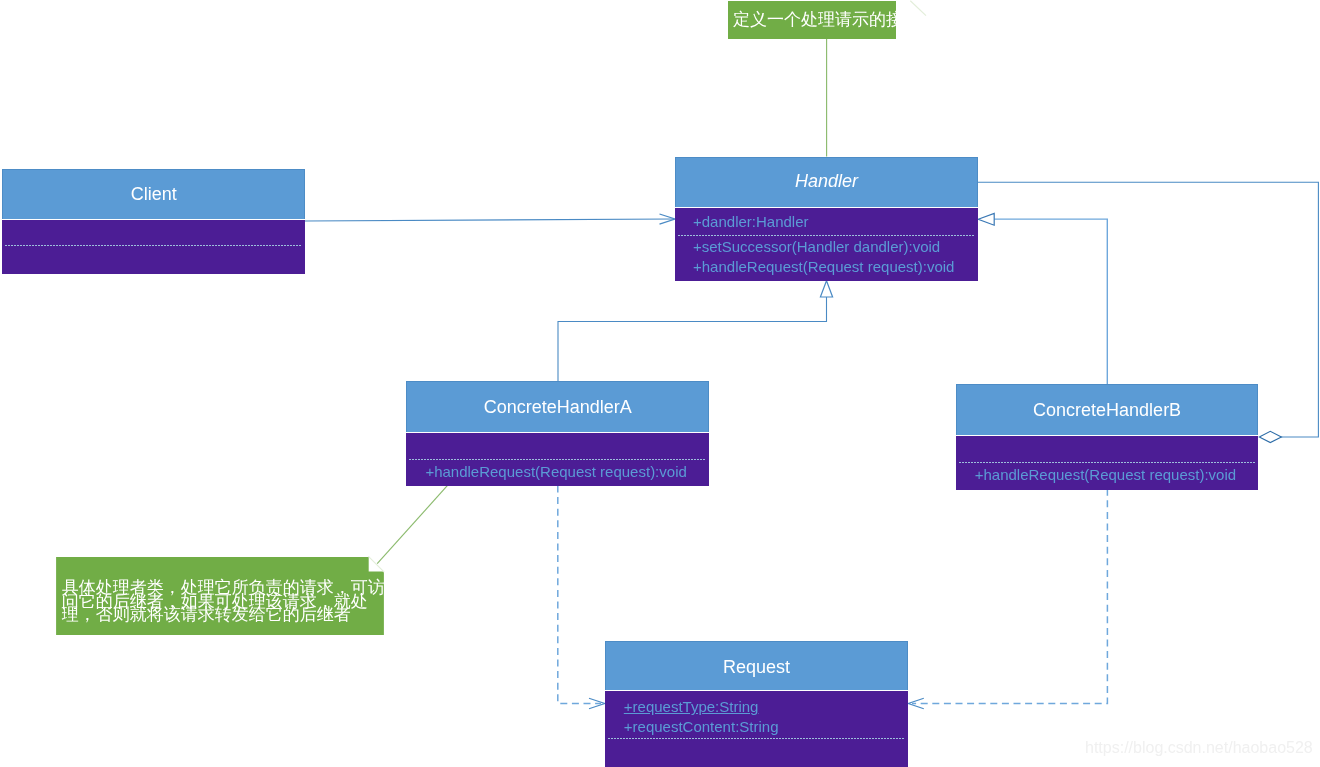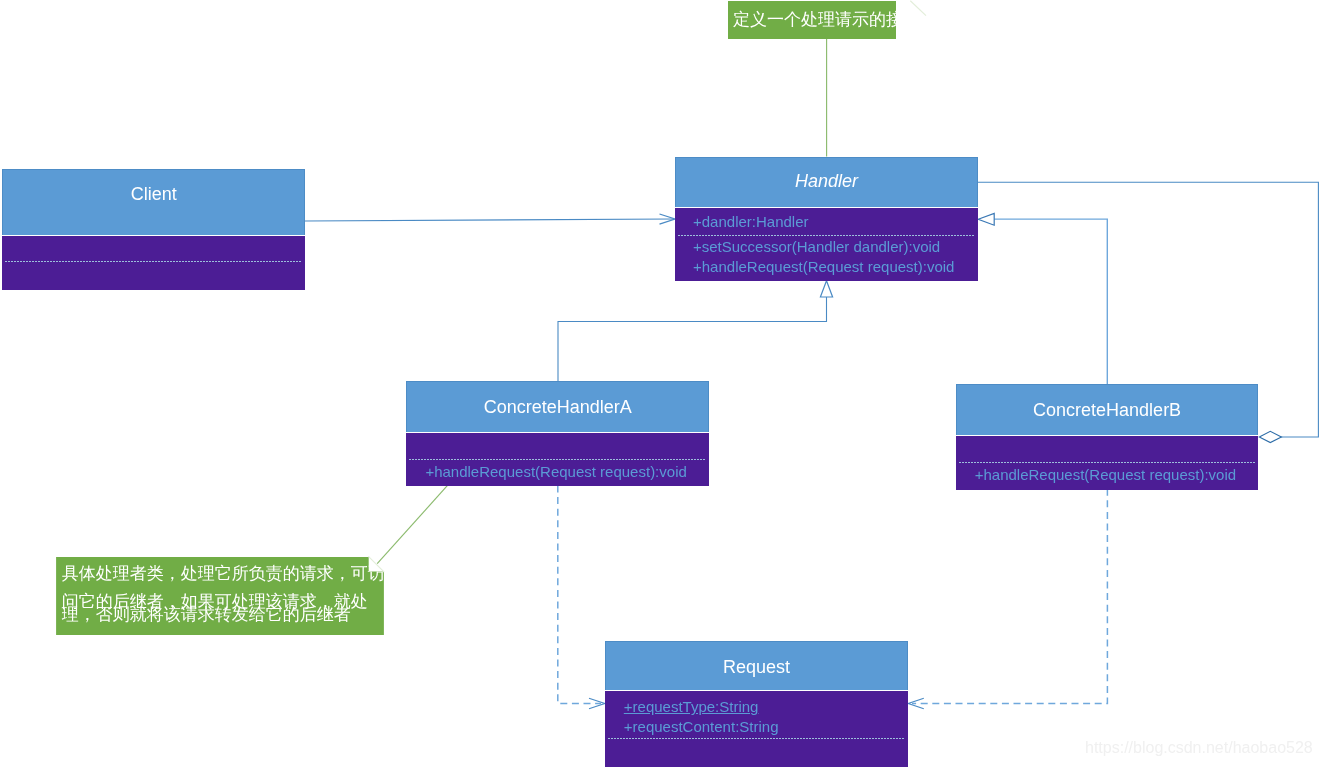--- a/index.html
+++ b/index.html
@@ -90,21 +90,21 @@
 
     <g>
       <path d="M826.6,39 L826.6,156.5" fill="none" stroke="#8CBB6E" stroke-width="1.15"></path>
     </g>
     <g>
       <path d="M447.3,485.7 L377.2,563.6" fill="none" stroke="#8CBB6E" stroke-width="1.15"></path>
     </g>
   </svg>
 
   <div class="uml-box" style="left:2px; top:169px; width:303.4px; height:103.6px;">
-    <div class="uml-head" style="height:66px;">
+    <div class="uml-head" style="height:50px;">
       <span style="top:16px;">Client</span>
     </div>
     <div class="uml-body" style="height:53.5px;">
       <div class="sep" style="top:25.3px;"></div>
     </div>
   </div>
 
   <div class="uml-box" style="left:675px; top:156.6px; width:303px; height:123.8px;">
     <div class="uml-head" style="height:50.9px;">
       <span style="top:15.2px; font-style:italic;">Handler</span>
@@ -150,21 +150,21 @@
 
   <div class="note" style="left:727.9px; top:1px; width:168px; height:37.9px;
               clip-path:polygon(0 0, 182.4px 0, 182.4px 13.8px, 197.8px 13.8px,
                                 197.8px 37.9px, 0 37.9px);">
     <div class="txt" style="left:5px; top:10px;">定义一个处理请示的接口</div>
   </div>
 
   <div class="note" style="left:56.1px; top:556.6px; width:327.8px; height:78.6px;
               clip-path:polygon(0 0, 312.6px 0, 312.6px 14.9px, 327.8px 14.9px,
                                 327.8px 78.6px, 0 78.6px);">
-    <div class="txt" style="left:5.6px; top:8px;">具体处理者类，处理它所负责的请求，可访</div>
+    <div class="txt" style="left:5.6px; top:22px;">具体处理者类，处理它所负责的请求，可访</div>
     <div class="txt" style="left:5.6px; top:36px;">问它的后继者，如果可处理该请求，就处</div>
     <div class="txt" style="left:5.6px; top:49.8px;">理，否则就将该请求转发给它的后继者</div>
   </div>
 
   <svg class="layer" style="z-index:4" viewBox="0 0 1320 767" width="1320" height="767">
     <path d="M910.3,0.8 L926,15.6" fill="none" stroke="#E3EEDA" stroke-width="1.2"></path>
     <path d="M368.4,556.4 L384.2,572.2" fill="none" stroke="#E3EEDA" stroke-width="1.2"></path>
   </svg>
 
   <div class="watermark" style="left:1085px; top:740px;">https://blog.csdn.net/haobao528</div>

